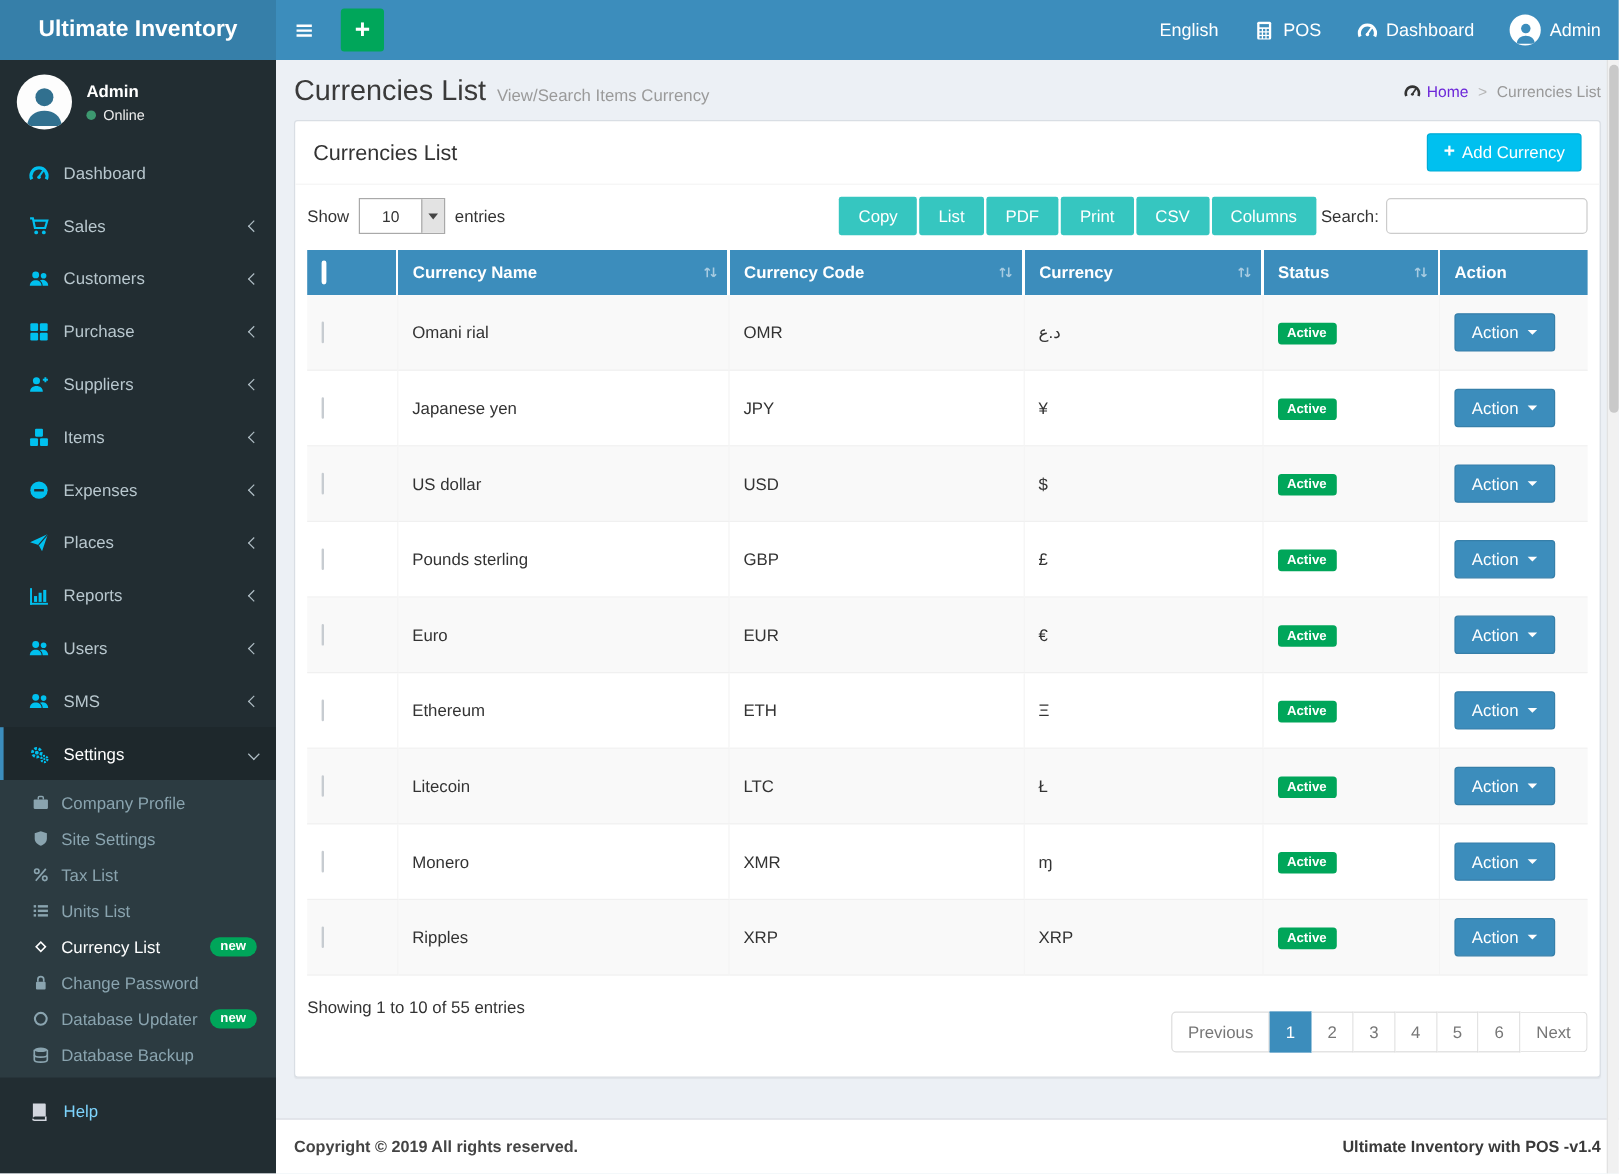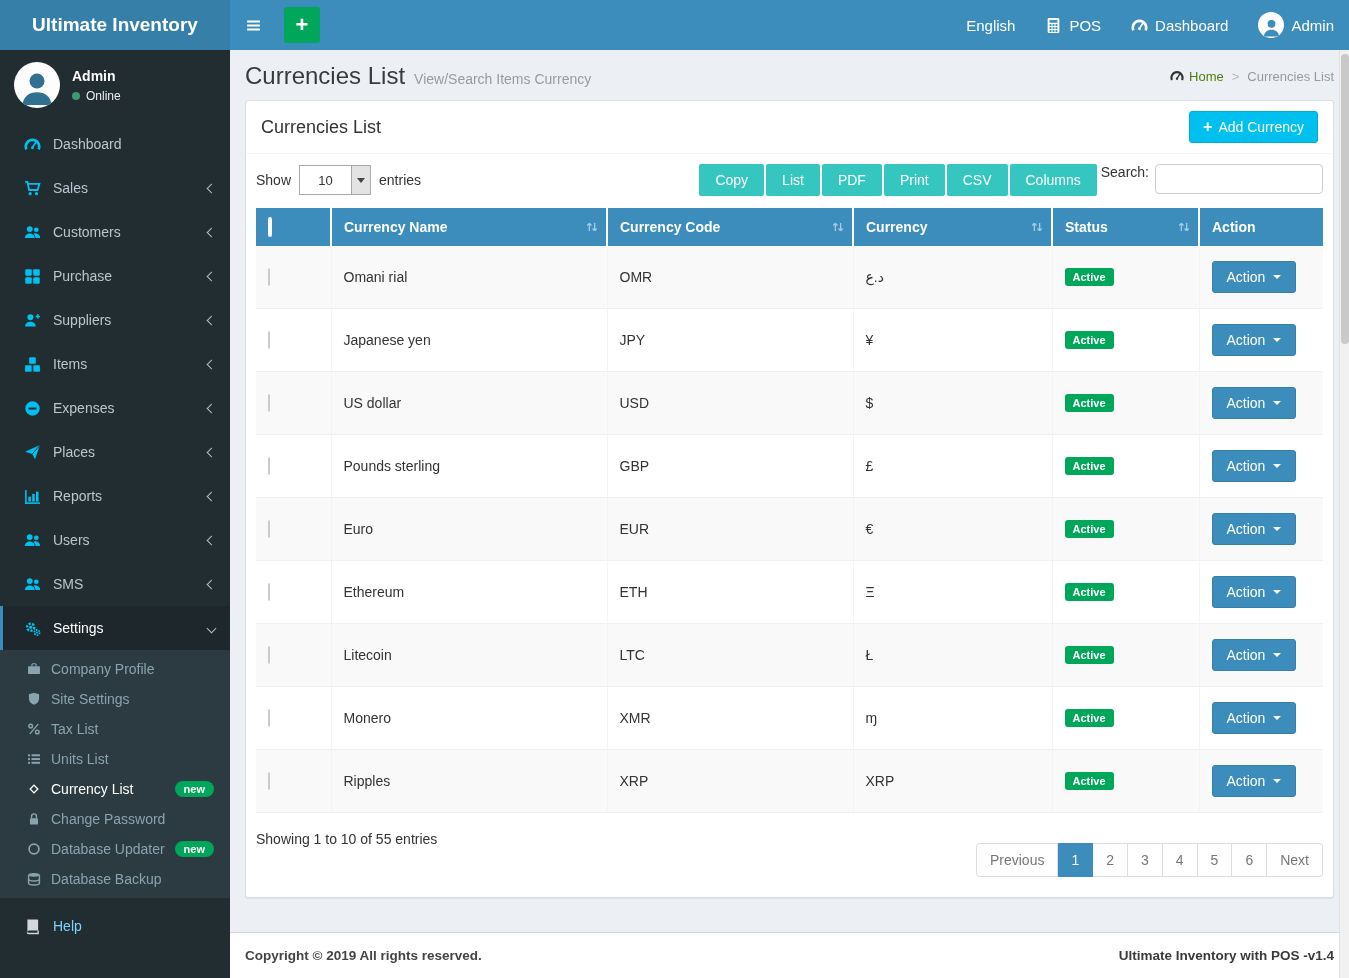--- a/index.html
+++ b/index.html
@@ -42,31 +42,31 @@
   .submenu>li.active svg.mi{color:#fff}
   .badge{margin-left:auto;margin-right:2px;background:#00a65a;color:#fff;font-size:11px;font-weight:bold;padding:2px 9px;border-radius:10px}
   .help-row{display:flex;align-items:center;height:44px;padding:0 15px 0 21px;border-left:3px solid transparent;color:#7dd3fc;margin-top:6px;cursor:pointer}
   .help-row svg{width:17px;height:17px;color:#d2d6de;margin-right:12px}
   
   .main{position:absolute;left:230px;top:50px;right:0;bottom:0;background:#ecf0f5;display:flex;flex-direction:column}
   .page-header{display:flex;align-items:center;padding:12px 15px 10px}
   .page-title{font-size:24px;font-weight:500;color:#3a3a3a}
   .page-subtitle{margin-left:9px;color:#9a9a9a;font-size:14px;padding-top:6px}
   .breadcrumb{margin-left:auto;display:flex;align-items:center;gap:8px;font-size:13px}
-  .crumb-home{display:flex;align-items:center;gap:5px;color:#4d7c0f;cursor:pointer}
+  .crumb-home{display:flex;align-items:center;gap:5px;color:#6d28d9;cursor:pointer}
   .crumb-home svg{width:14px;height:14px;color:#333}
   .crumb-sep{color:#b5b5b5}
   .crumb-current{color:#999}
   
   .box{background:#fff;margin:0 15px;border:1px solid #d9dee4;border-radius:3px;box-shadow:0 1px 1px rgba(0,0,0,.05)}
   .box-header{display:flex;align-items:center;padding:10px 15px;border-bottom:1px solid #f4f4f4}
   .box-title{font-size:18px;color:#333}
   .add-currency{margin-left:auto;background:#00c0ef;border:1px solid #00acd6;color:#fff;font-size:14px;padding:7px 13px;border-radius:3px;display:flex;align-items:center;gap:6px;cursor:pointer}
   .add-currency b{font-size:16px;line-height:1}
-  .toolbar{display:flex;padding:10px 10px 12px}
+  .toolbar{display:flex;align-items:center;padding:10px 10px 12px}
   .show-group{display:flex;align-items:center;gap:8px;font-size:14px}
   .lselect{width:72px;height:30px;border:1px solid #a9a9a9;background:#fff;display:flex;cursor:pointer}
   .lselect .val{flex:1;display:flex;align-items:center;justify-content:center;font-size:13px}
   .lselect .arrow{width:19px;background:#e3e3e3;border-left:1px solid #a9a9a9;display:flex;align-items:center;justify-content:center}
   .tri-down{width:0;height:0;border-top:5px solid #444;border-left:4px solid transparent;border-right:4px solid transparent}
   .export-group{margin-left:auto;display:flex;gap:2px}
   .export-btn{background:#36c6c0;border:none;color:#fff;font-size:14px;padding:8px 16px;border-radius:2px;cursor:pointer}
   .search-label{margin:0 6px 0 4px;color:#333}
   .search-input{width:168px;height:30px;border:1px solid #ccc;border-radius:4px;padding:0 8px;font-family:inherit;font-size:14px}
   

